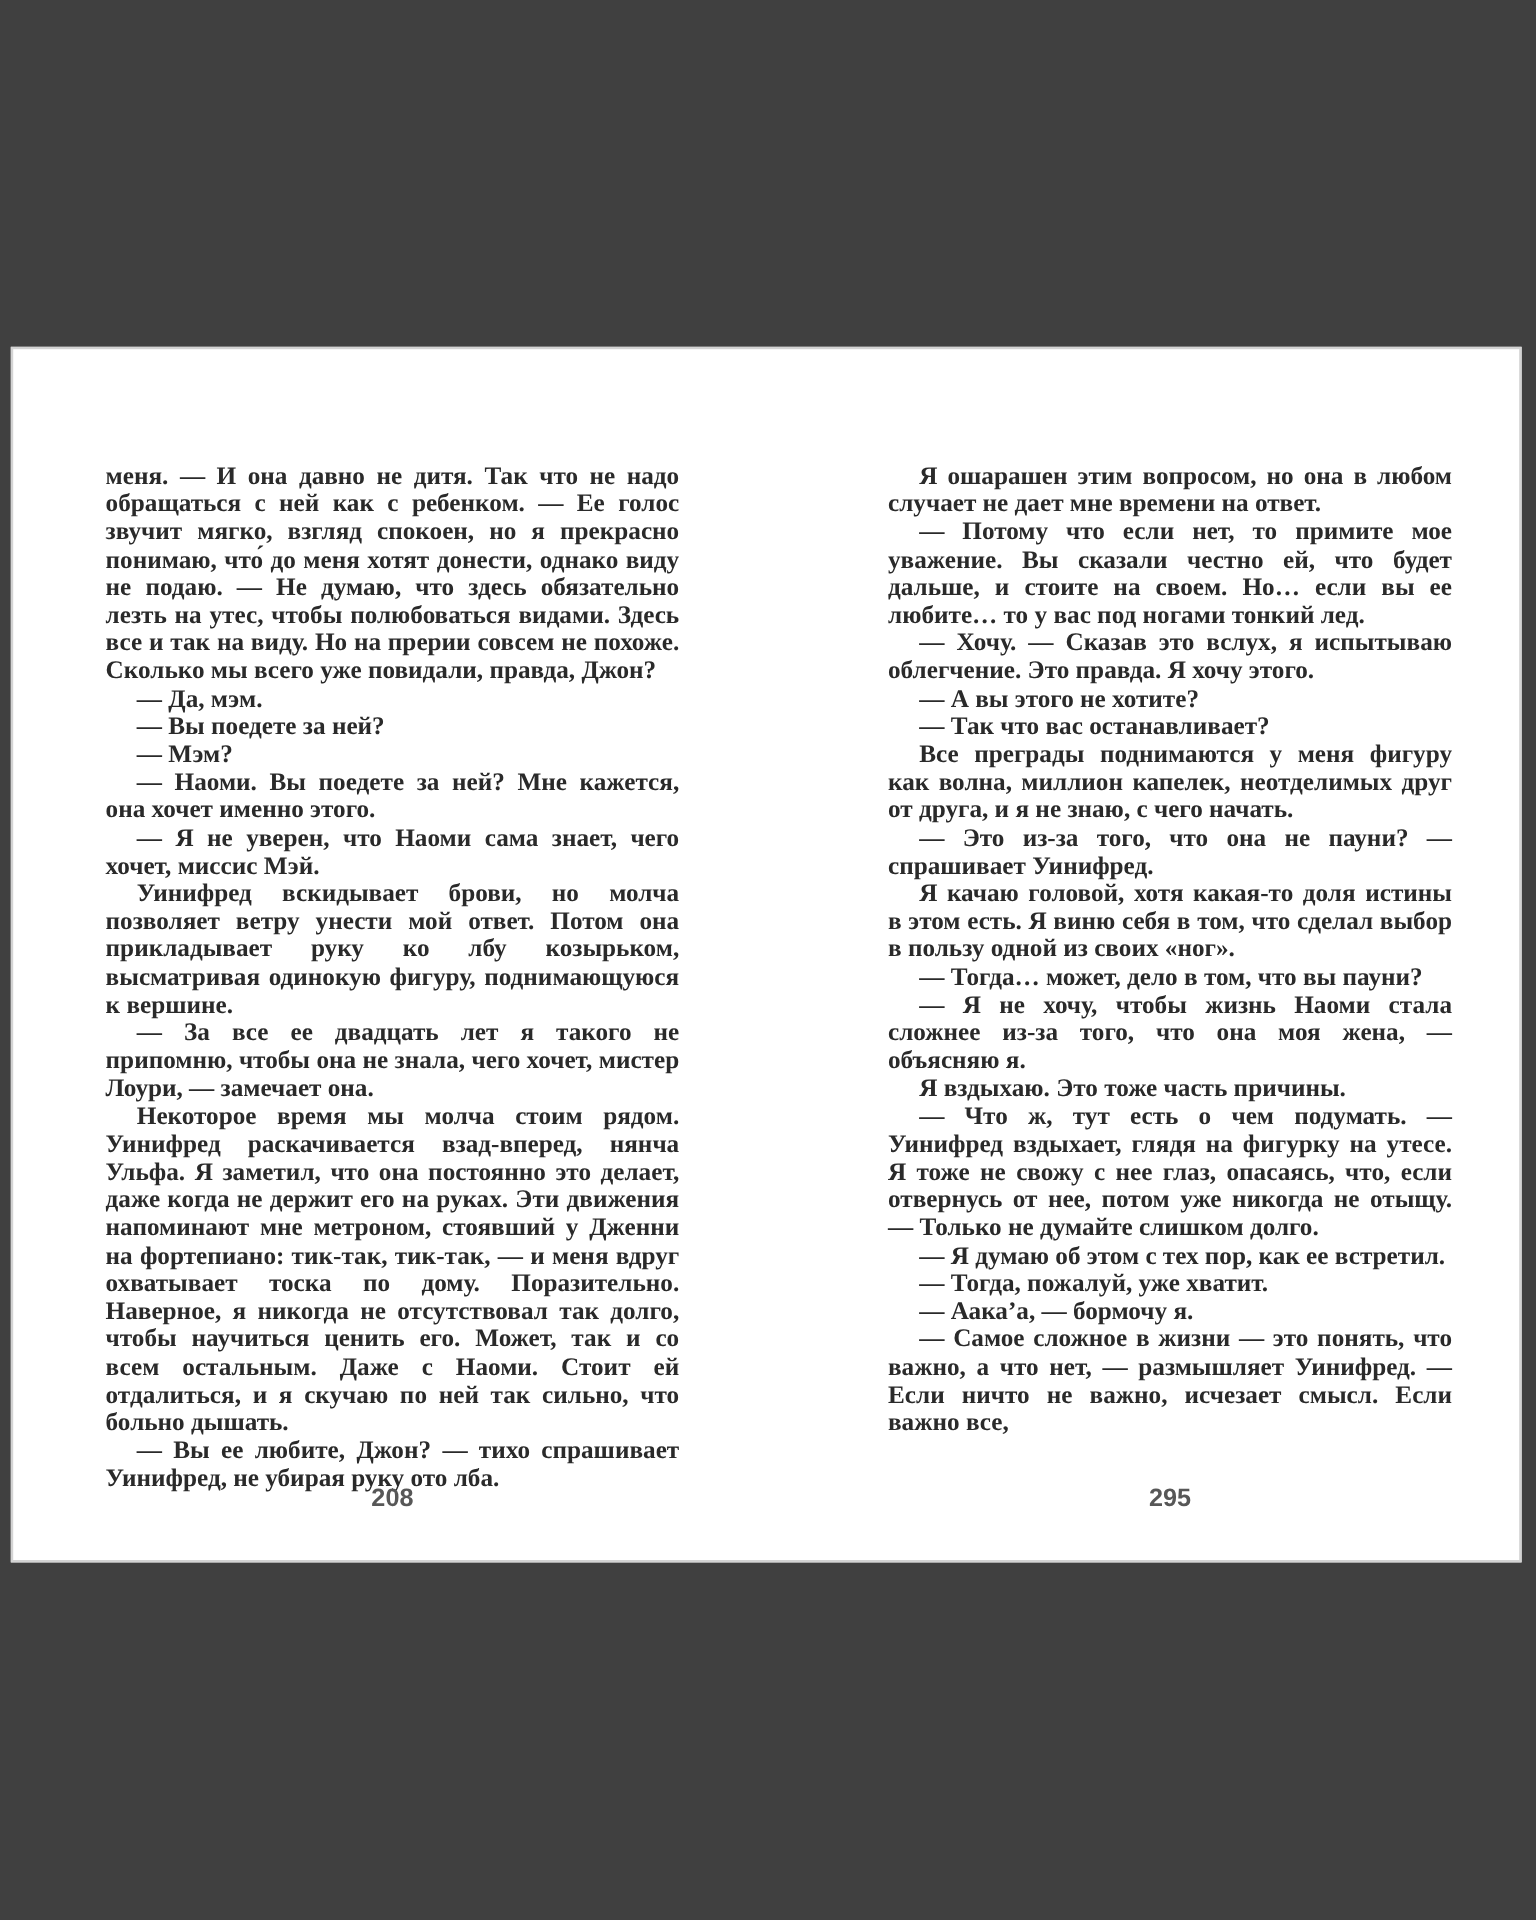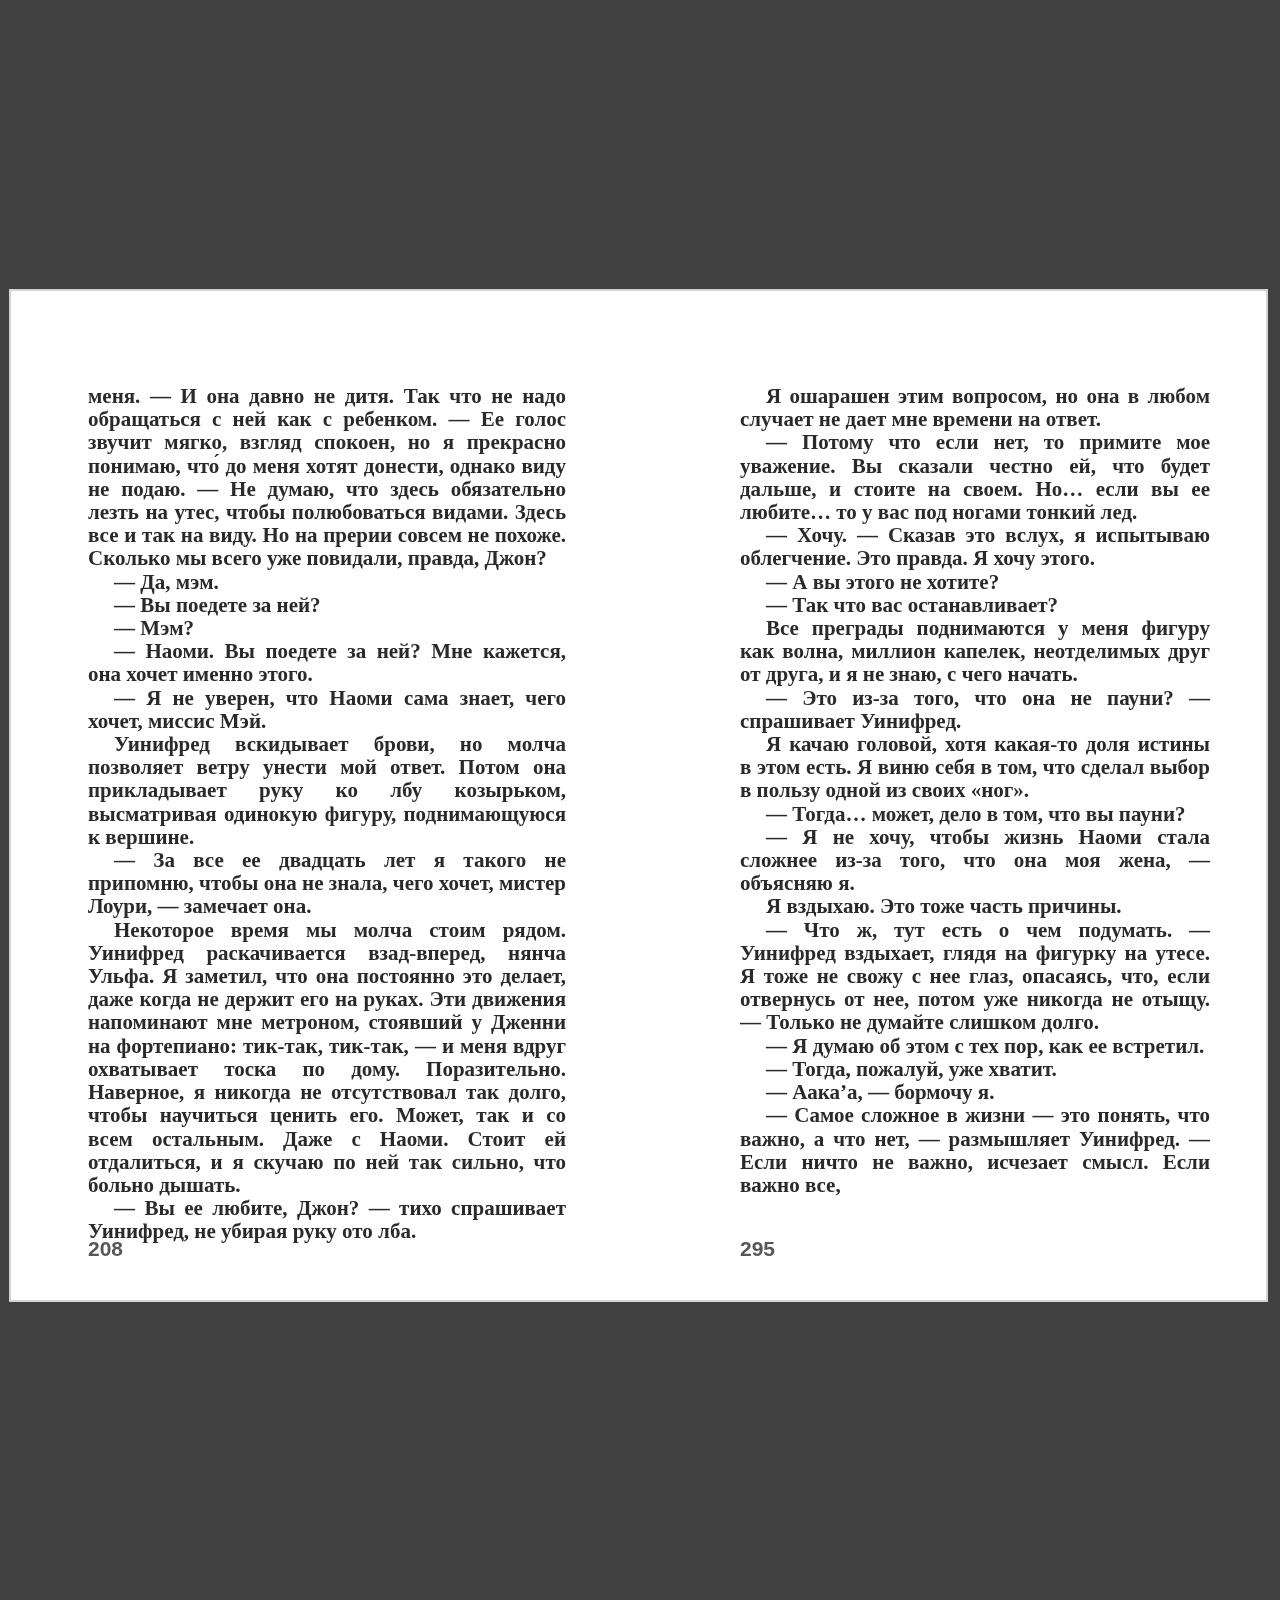--- a/index.html
+++ b/index.html
@@ -52,20 +52,21 @@
     text-indent: 26px;
   }
   .text-column p.para.no-indent {
     text-indent: 0;
   }
   .page-number {
     position: absolute;
     top: 852px;
     left: 0;
     width: 100%;
+    text-align: center;
     font-family: "Liberation Sans", sans-serif;
     font-size: 21px;
     color: #575757;
   }
 </style>
 </head>
 <body>
 
 <div class="viewport">
   <div class="page-card">

